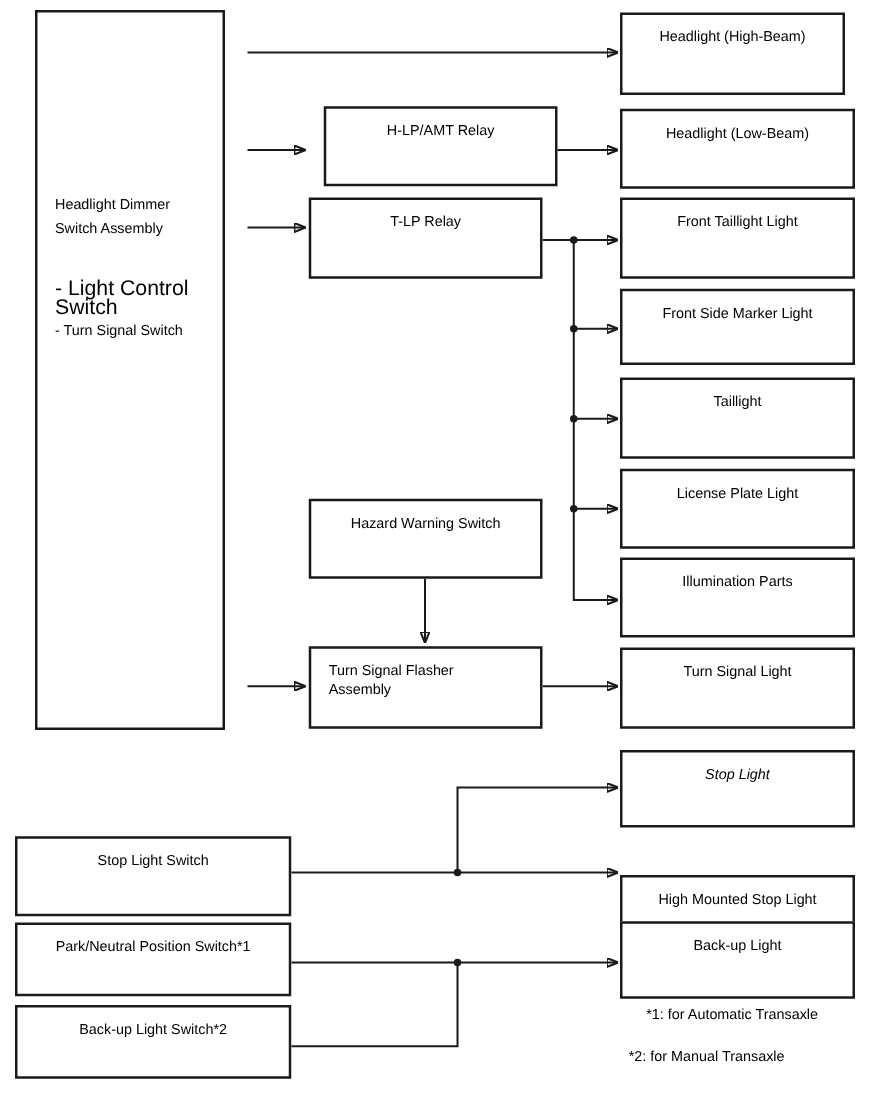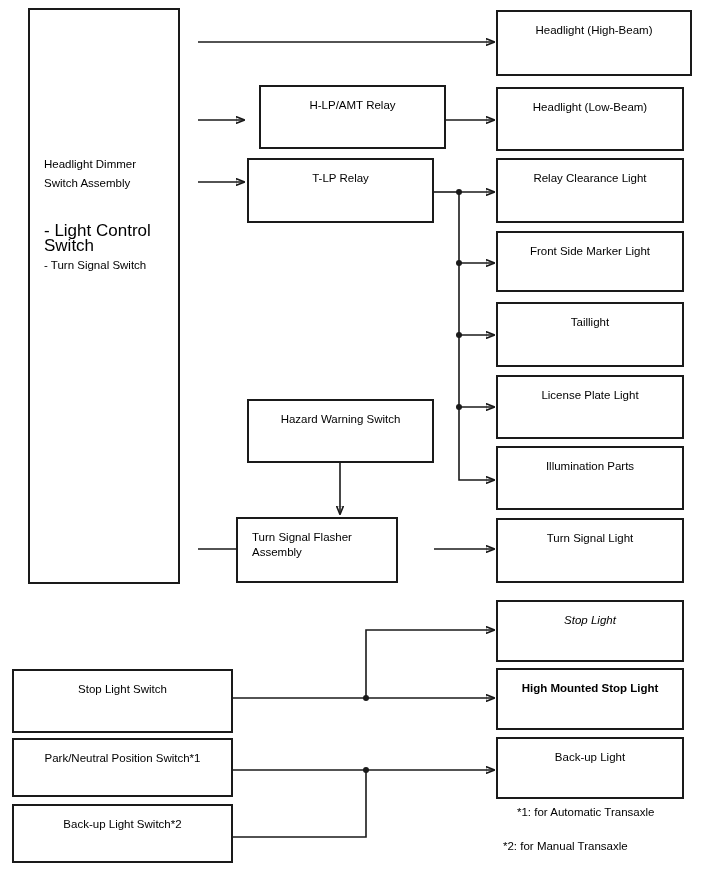--- a/index.html
+++ b/index.html
@@ -147,35 +147,35 @@
   </div>
 
   <div class="box" style="left:247px; top:158px; width:187px; height:65px;">
     <span class="label">T-LP Relay</span>
   </div>
 
   <div class="box" style="left:247px; top:399px; width:187px; height:64px;">
     <span class="label">Hazard Warning Switch</span>
   </div>
 
-  <div class="box left-align" style="left:236px; top:517px; width:162px; height:66px;">
+  <div class="box left-align" style="left:247px; top:517px; width:187px; height:66px;">
     <span class="label">Turn Signal Flasher
 Assembly</span>
   </div>
 
-  <div class="box" style="left:496px; top:10px; width:196px; height:66px;">
+  <div class="box" style="left:496px; top:10px; width:180px; height:66px;">
     <span class="label">Headlight (High-Beam)</span>
   </div>
 
   <div class="box" style="left:496px; top:87px; width:188px; height:64px;">
     <span class="label">Headlight (Low-Beam)</span>
   </div>
 
   <div class="box" style="left:496px; top:158px; width:188px; height:65px;">
-    <span class="label">Relay Clearance Light</span>
+    <span class="label">Front Taillight Light</span>
   </div>
 
   <div class="box" style="left:496px; top:231px; width:188px; height:61px;">
     <span class="label">Front Side Marker Light</span>
   </div>
 
   <div class="box" style="left:496px; top:302px; width:188px; height:65px;">
     <span class="label">Taillight</span>
   </div>
 
@@ -200,21 +200,21 @@
   </div>
 
   <div class="box" style="left:12px; top:804px; width:221px; height:59px;">
     <span class="label">Back-up Light Switch*2</span>
   </div>
 
   <div class="box" style="left:496px; top:600px; width:188px; height:62px;font-style:italic;">
     <span class="label">Stop Light</span>
   </div>
 
-  <div class="box" style="left:496px; top:668px; width:188px; height:62px;font-weight:bold;">
+  <div class="box" style="left:496px; top:700px; width:188px; height:62px;">
     <span class="label">High Mounted Stop Light</span>
   </div>
 
   <div class="box" style="left:496px; top:737px; width:188px; height:62px;">
     <span class="label">Back-up Light</span>
   </div>
 
   <div class="note" style="left:517px; top:806px;">*1: for Automatic Transaxle</div>
   <div class="note" style="left:503px; top:840px;">*2: for Manual Transaxle</div>
 

